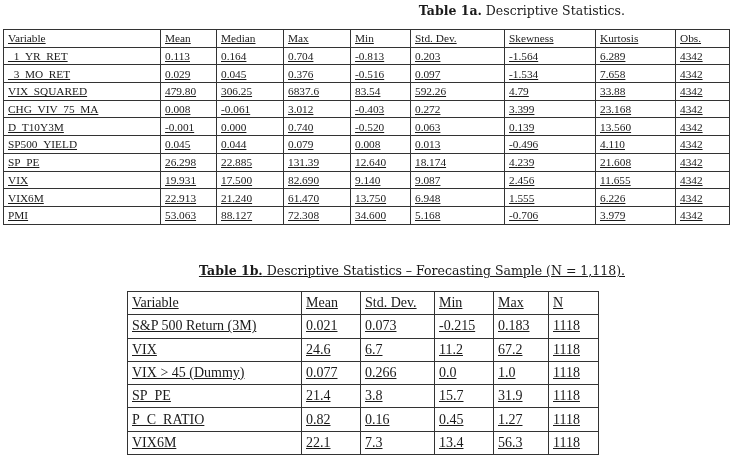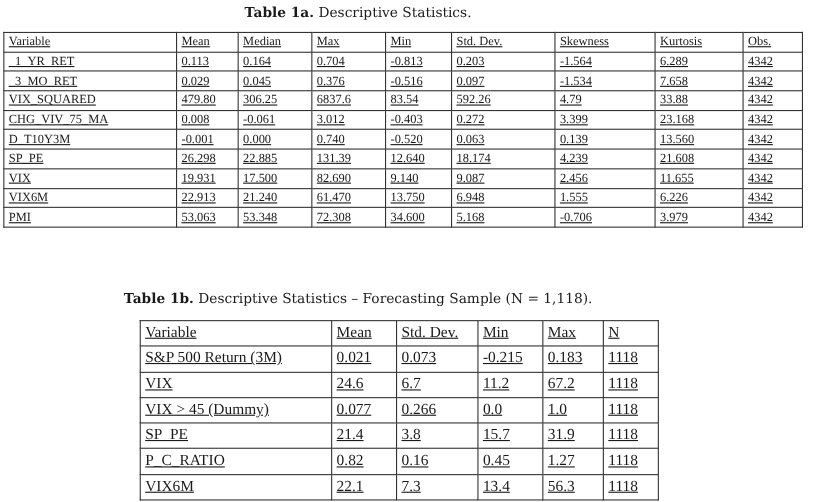--- a/index.html
+++ b/index.html
@@ -10,29 +10,29 @@
     body {
       width: 741px;
       height: 456px;
       position: relative;
       overflow: hidden;
       font-family: "DejaVu Serif", "Liberation Serif", serif;
       color: #1a1a1a;
     }
     .caption {
       position: absolute;
-      left: 13px;
+      left: 0;
       width: 625px;
-      text-align: center;
+      text-align: right;
       font-size: 12.5px;
       line-height: 16px;
     }
     .caption b { font-weight: bold; }
     #cap1 { top: 3px; }
-    #cap2 { top: 263px; }
+    #cap2 { top: 263px; text-decoration: underline; }
 
     table {
       position: absolute;
       border-collapse: collapse;
       text-decoration: underline;
     }
     td {
       border: 1px solid #333;
       padding: 0 0 0 4px;
       white-space: nowrap;
@@ -150,20 +150,31 @@
         <td>-0.001</td>
         <td>0.000</td>
         <td>0.740</td>
         <td>-0.520</td>
         <td>0.063</td>
         <td>0.139</td>
         <td>13.560</td>
         <td>4342</td>
       </tr>
       <tr>
+        <td>SP500_YIELD</td>
+        <td>0.045</td>
+        <td>0.044</td>
+        <td>0.079</td>
+        <td>0.008</td>
+        <td>0.013</td>
+        <td>-0.496</td>
+        <td>4.110</td>
+        <td>4342</td>
+      </tr>
+      <tr>
         <td>SP_PE</td>
         <td>26.298</td>
         <td>22.885</td>
         <td>131.39</td>
         <td>12.640</td>
         <td>18.174</td>
         <td>4.239</td>
         <td>21.608</td>
         <td>4342</td>
       </tr>
@@ -185,21 +196,21 @@
         <td>61.470</td>
         <td>13.750</td>
         <td>6.948</td>
         <td>1.555</td>
         <td>6.226</td>
         <td>4342</td>
       </tr>
       <tr>
         <td>PMI</td>
         <td>53.063</td>
-        <td>53.348</td>
+        <td>88.127</td>
         <td>72.308</td>
         <td>34.600</td>
         <td>5.168</td>
         <td>-0.706</td>
         <td>3.979</td>
         <td>4342</td>
       </tr>
     </tbody>
 </table>
 

